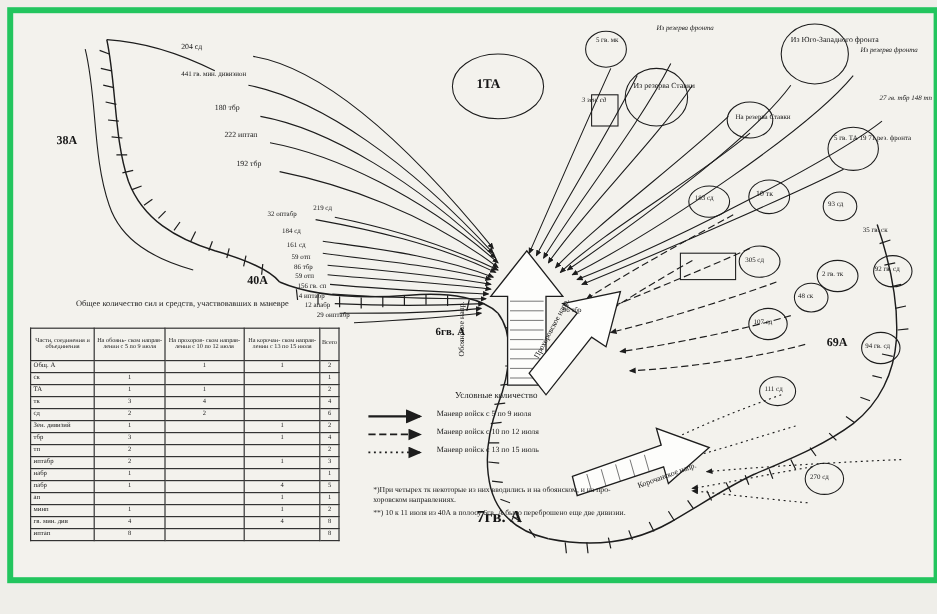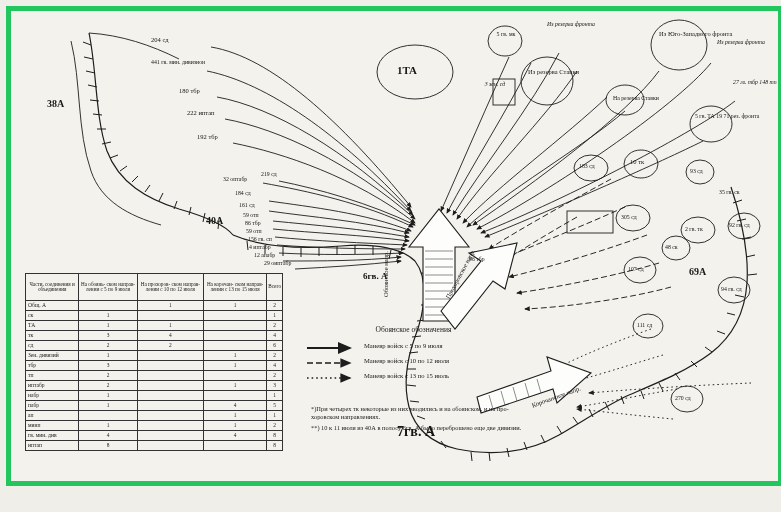--- a/index.html
+++ b/index.html
@@ -16,21 +16,21 @@
   }
   .map-inner{position:absolute;inset:0;overflow:hidden;}
   svg.layer{position:absolute;left:0;top:0;width:767px;height:470px;}
   .lbl{
     position:absolute;font-family:"Liberation Serif", serif;
     font-size:8px;line-height:1.05;color:#171717;white-space:pre;
   }
   .lbl.small{font-size:6.5px;}
   .lbl.tiny{font-size:5.8px;}
   .lbl.big{font-size:11px;font-weight:bold;}
-  .lbl.army{font-size:10px;font-weight:bold;}
+  .lbl.army{font-size:10px;font-weight:bold;margin-top:14px;}
   .lbl.ital{font-style:italic;}
   .caption{
     position:absolute;left:0;top:484px;width:781px;text-align:center;
     font-size:11.5px;color:#3a3a3a;font-family:"Liberation Serif", serif;
   }
   
   .tbl-wrap{position:absolute;left:14px;top:262px;width:258px;}
   table.forces{border-collapse:collapse;width:258px;background:#f3f2ed;}
   table.forces td,table.forces th{
     border:1px solid #333;font-size:5.4px;line-height:1.05;
@@ -228,20 +228,22 @@
       <div class="lbl tiny" style="left:654px;top:233px;">48 ск</div>
       <div class="lbl tiny" style="left:617px;top:255px;">107 сд</div>
       <div class="lbl tiny" style="left:710px;top:275px;">94 гв. сд</div>
       <div class="lbl tiny" style="left:626px;top:311px;">111 сд</div>
       <div class="lbl tiny" style="left:664px;top:384px;">270 сд</div>
 
       <div class="lbl small" style="left:372px;top:286px;transform:rotate(-90deg);transform-origin:left top;">Обоянское напр.</div>
       <div class="lbl small" style="left:434px;top:286px;transform:rotate(-62deg);transform-origin:left top;">Прохоровское напр.</div>
       <div class="lbl small" style="left:520px;top:392px;transform:rotate(-20deg);transform-origin:left top;">Корочанское напр.</div>
 
+      <div class="tbl-head-note">Общее количество сил и средств,
+участвовавших в маневре</div>
 
       <div class="tbl-wrap">
         <table class="forces">
           <thead>
             <tr>
               <th>Части,
 соединения
 и объединения</th>
               <th>На обоянь-
 ском направ-
@@ -362,21 +364,21 @@
                 <td>8</td>
                 <td></td>
                 <td></td>
                 <td>8</td>
               </tr>
             </tbody>
         </table>
       </div>
 
       <div class="legend">
-        <div class="legend-title">Обоянское обозначения</div>
+        <div class="legend-title">Условные количество</div>
 
         <div class="legend-row">
           <div class="legend-key">
             <svg width="52" height="12" viewBox="0 0 52 12">
                 <defs>
                   <marker id="lm1" markerWidth="7" markerHeight="7" refX="6" refY="3" orient="auto">
                     <path d="M0,0 L7,3 L0,6 z" fill="#1d1d1d"></path>
                   </marker>
                 </defs>
                 <line x1="1" y1="6" x2="44" y2="6" stroke="#1d1d1d" stroke-width="2" marker-end="url(#lm1)"></line>

